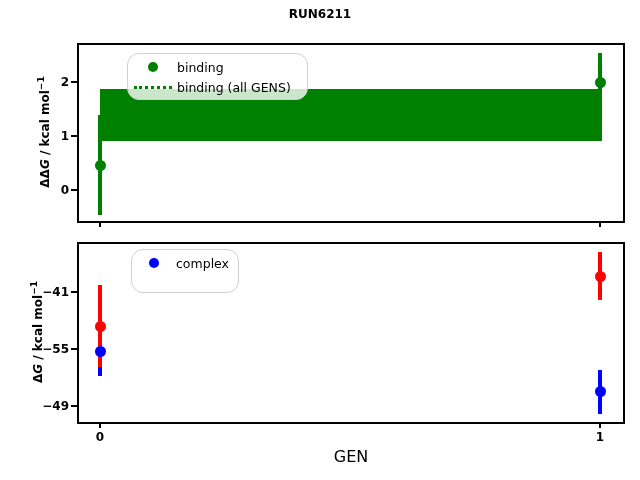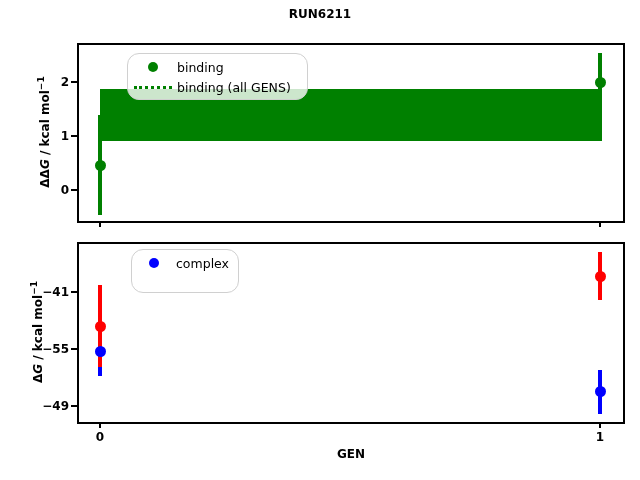--- a/index.html
+++ b/index.html
@@ -18,21 +18,21 @@
   .ylabel{
     position:absolute;white-space:nowrap;font-size:12px;font-weight:bold;
     transform:translate(-50%,-50%) rotate(-90deg);
   }
   .ylabel-top{left:44px;top:132px;}
   .ylabel-bottom{left:37px;top:332px;}
   .ylabel .ital{font-style:italic;}
   .ylabel sup{font-size:9px;font-weight:bold;}
   .xlabel{
     position:absolute;left:77px;top:447px;width:548px;text-align:center;
-    font-size:12px;font-weight:bold;
+    font-size:16px;font-weight:normal;
   }
   .tickmark{position:absolute;background:#000;}
   .ytick-label{
     position:absolute;width:40px;text-align:right;font-size:12px;font-weight:bold;line-height:16px;
   }
   .xtick-label{
     position:absolute;width:30px;text-align:center;font-size:12px;font-weight:bold;line-height:16px;
   }
   .err-bar{position:absolute;width:4px;}
   .band{position:absolute;}

